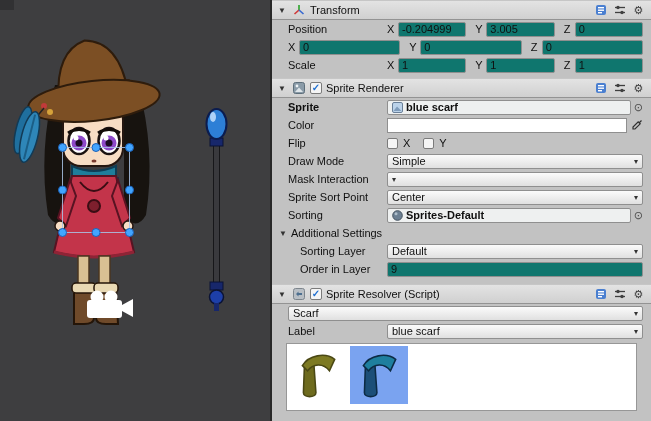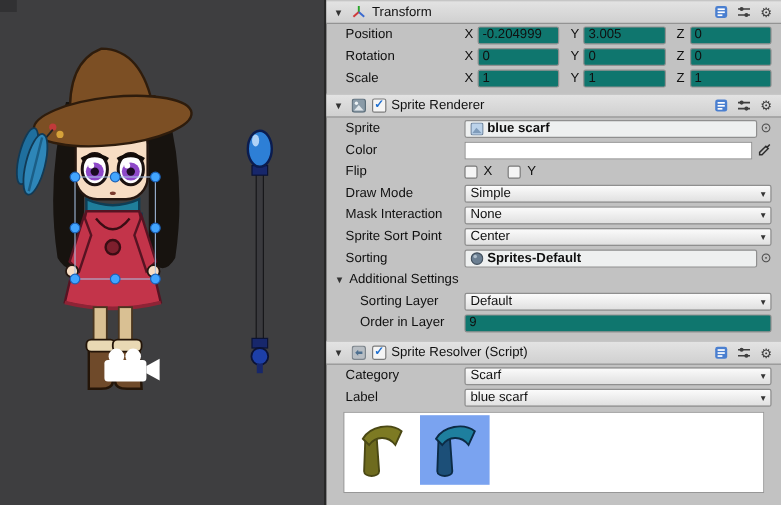--- a/index.html
+++ b/index.html
@@ -21,21 +21,21 @@
   .comp-title { font-weight:normal; white-space:nowrap; }
   .hspacer { flex:1; }
   .hicon { width:15px; height:14px; display:flex; align-items:center; justify-content:center;
            color:#3f3f3f; font-size:11px; flex:none; cursor:pointer; }
   .chk { width:12px; height:12px; background:#f5f5f5; border:1px solid #7b7b7b; border-radius:2px;
          font-size:10px; line-height:10px; text-align:center; color:#1f6fd0; font-weight:bold; flex:none; cursor:pointer; }
 
   .row { display:flex; align-items:center; height:18px; padding:0 8px 0 16px; gap:3px; }
   .row.indent { padding-left:28px; }
   .lbl { width:96px; flex:none; white-space:nowrap; overflow:hidden; }
-  .lbl.bold { font-weight:normal; }
+  .lbl.bold { font-weight:bold; }
   .ctrl { flex:1; display:flex; align-items:center; min-width:0; gap:3px; }
 
   input.tf { height:15px; width:100%; min-width:0; background:#0f766e; border:1px solid #8f8f8f;
              border-radius:2px; font:11px "Liberation Sans",sans-serif; padding:0 3px; color:#101010; }
   .vgroup { flex:1; display:flex; align-items:center; gap:2px; min-width:0; margin-right:6px; }
   .vgroup:last-child { margin-right:0; }
   .axis { width:9px; flex:none; }
 
   .dd { height:15px; flex:1; min-width:0; display:flex; align-items:center; padding:0 4px;
         background:linear-gradient(#fbfbfb,#e0e0e0); border:1px solid #8f8f8f; border-radius:2px; cursor:pointer; }
@@ -208,21 +208,20 @@
             <span class="axis">Y</span>
             <input class="tf" value="3.005" style="">
           </div>
         <div class="vgroup">
             <span class="axis">Z</span>
             <input class="tf" value="0" style="">
           </div>
       </div>
     </div>
     <div class="row">
-      <span class="lbl">Rotation</span>
       <div class="ctrl">
         <div class="vgroup">
             <span class="axis">X</span>
             <input class="tf" value="0" style="">
           </div>
         <div class="vgroup">
             <span class="axis">Y</span>
             <input class="tf" value="0" style="">
           </div>
         <div class="vgroup">
@@ -327,21 +326,20 @@
           <span class="ddtext">Simple</span>
           <span class="ddarrow">▾</span>
         </div>
       </div>
     </div>
 
     <div class="row">
       <span class="lbl">Mask Interaction</span>
       <div class="ctrl">
         <div class="dd">
-          <span class="ddtext">None</span>
           <span class="ddarrow">▾</span>
         </div>
       </div>
     </div>
 
     <div class="row">
       <span class="lbl">Sprite Sort Point</span>
       <div class="ctrl">
         <div class="dd">
           <span class="ddtext">Center</span>
@@ -414,21 +412,20 @@
             <line x1="1" y1="3.5" x2="11" y2="3.5" stroke="#3f3f3f" stroke-width="1.3"></line>
             <circle cx="4" cy="3.5" r="1.7" fill="#3f3f3f"></circle>
             <line x1="1" y1="8.5" x2="11" y2="8.5" stroke="#3f3f3f" stroke-width="1.3"></line>
             <circle cx="8" cy="8.5" r="1.7" fill="#3f3f3f"></circle>
           </svg>
       </span>
       <span class="hicon">⚙</span>
     </div>
 
     <div class="row">
-      <span class="lbl">Category</span>
       <div class="ctrl">
         <div class="dd">
           <span class="ddtext">Scarf</span>
           <span class="ddarrow">▾</span>
         </div>
       </div>
     </div>
 
     <div class="row">
       <span class="lbl">Label</span>

